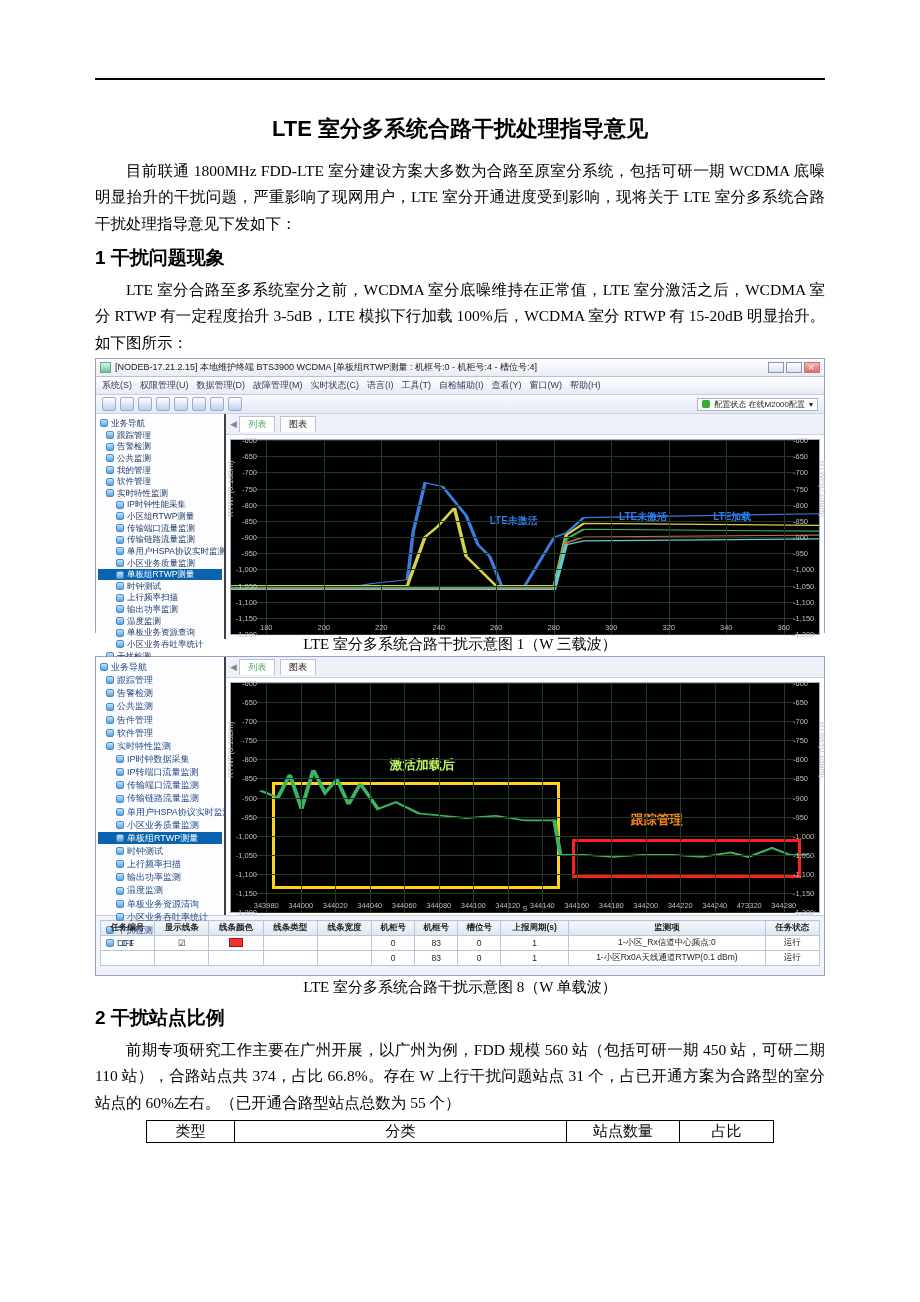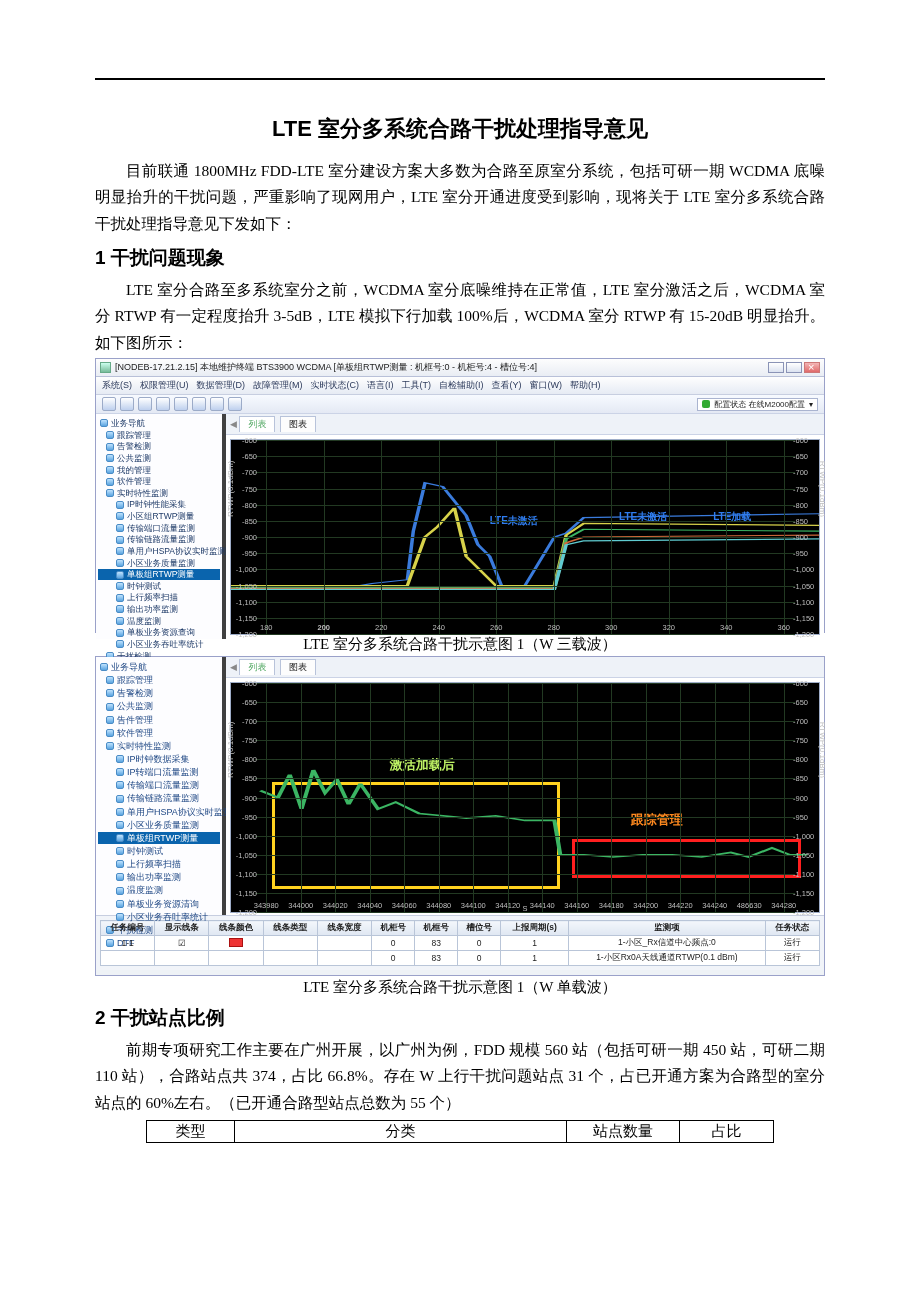--- a/index.html
+++ b/index.html
@@ -17,21 +17,21 @@
   .shot .titlebar { display: flex; align-items: center; padding: 2px 4px; font-size: 9px; background: linear-gradient(#fdfdfd,#e9edf4); border-bottom:1px solid #b8c0d8;}
   .shot .titlebar .spacer{flex:1}
   .winbtn{width:16px;height:11px;border:1px solid #8a93b6;margin-left:2px;background:linear-gradient(#fff,#dbe2f0);position:relative;}
   .winbtn.close{border-color:#c77;background:linear-gradient(#f3b5b5,#e06a6a);} .winbtn.close::after{content:"×";color:#fff;position:absolute;top:-2px;left:3px;font-size:11px;}
   .shot .menubar{padding:2px 6px;background:linear-gradient(#fefefe,#e6ebf4);border-bottom:1px solid #c7cee0;color:#2c3a5b;font-size:9px;}
   .menubar span{margin-right:8px;}
   .shot .toolbar{padding:2px 6px;background:linear-gradient(#f7faff,#e4e9f4);border-bottom:1px solid #cbd3e6;display:flex;align-items:center;gap:4px;}
   .toolbar .ico{width:14px;height:14px;border:1px solid #9cabc8;background:linear-gradient(#fff,#bed0ee);border-radius:2px;}
   .statusbox{margin-left:auto;font-size:8px;border:1px solid #aab4d0;background:#fff;padding:0 4px;display:flex;align-items:center;gap:4px;}
   .shot-body{display:flex;align-items:stretch;}
-  .tree{width:130px;border-right:4px solid #404040;background:#fdfdff;padding:4px 2px;font-size:8.5px;line-height:1.25;color:#1f3b68;max-height:100%;}
+  .tree{width:130px;border-right:2px solid #404040;background:#fdfdff;padding:4px 2px;font-size:8.5px;line-height:1.25;color:#1f3b68;max-height:100%;}
   .tree .item{white-space:nowrap;padding:0 2px;margin:0 0 1px 0;display:flex;align-items:center;gap:3px;}
   .tree .item.l1{padding-left:8px;}
   .tree .item.l2{padding-left:18px;}
   .tree .item.sel{background:#0a64ad;color:#fff;}
   .tree .dot{width:8px;height:8px;border-radius:2px;background:linear-gradient(#bfe3ff,#5aa4e0);flex:0 0 auto;border:1px solid #4a8cc6;}
   .graph-pane{flex:1;display:flex;flex-direction:column;background:#fff;}
   .tabrow{padding:2px 4px;border-bottom:1px solid #cbd3e6;font-size:9px;background:#eef2f8;}
   .tabrow .tab{display:inline-block;border:1px solid #b8c3da;padding:1px 8px;margin-right:2px;border-bottom:none;background:#fff;}
   .tabrow .tab.inactive{color:#5a6;white-space:nowrap}
   .tabrow .tab.active{background:#fdfdfd;}
@@ -244,21 +244,21 @@
             <span class="y-tick r" style="top: calc(83.3333% - 4px);">-1,100</span>
             <div class="grid-h" style="top: 91.6667%;"></div>
             <span class="y-tick" style="top: calc(91.6667% - 4px);">-1,150</span>
             <span class="y-tick r" style="top: calc(91.6667% - 4px);">-1,150</span>
             <div class="grid-h" style="top: 100%;"></div>
             <span class="y-tick" style="top: calc(100% - 4px);">-1,200</span>
             <span class="y-tick r" style="top: calc(100% - 4px);">-1,200</span>
             <div class="grid-v" style="left: 6%;"></div>
             <span class="x-tick" style="left: 6%;">180</span>
             <div class="grid-v" style="left: 15.7778%;"></div>
-            <span class="x-tick" style="left: 15.7778%; font-weight: bold;">200</span>
+            <span class="x-tick" style="left: 15.7778%;">200</span>
             <div class="grid-v" style="left: 25.5556%;"></div>
             <span class="x-tick" style="left: 25.5556%;">220</span>
             <div class="grid-v" style="left: 35.3333%;"></div>
             <span class="x-tick" style="left: 35.3333%;">240</span>
             <div class="grid-v" style="left: 45.1111%;"></div>
             <span class="x-tick" style="left: 45.1111%;">260</span>
             <div class="grid-v" style="left: 54.8889%;"></div>
             <span class="x-tick" style="left: 54.8889%;">280</span>
             <div class="grid-v" style="left: 64.6667%;"></div>
             <span class="x-tick" style="left: 64.6667%;">300</span>
@@ -444,21 +444,21 @@
             <span class="x-tick" style="left: 58.8%;">344160</span>
             <div class="grid-v" style="left: 64.6667%;"></div>
             <span class="x-tick" style="left: 64.6667%;">344180</span>
             <div class="grid-v" style="left: 70.5333%;"></div>
             <span class="x-tick" style="left: 70.5333%;">344200</span>
             <div class="grid-v" style="left: 76.4%;"></div>
             <span class="x-tick" style="left: 76.4%;">344220</span>
             <div class="grid-v" style="left: 82.2667%;"></div>
             <span class="x-tick" style="left: 82.2667%;">344240</span>
             <div class="grid-v" style="left: 88.1333%;"></div>
-            <span class="x-tick" style="left: 88.1333%;">486630</span>
+            <span class="x-tick" style="left: 88.1333%;">473320</span>
             <div class="grid-v" style="left: 94%;"></div>
             <span class="x-tick" style="left: 94%;">344280</span>
           </div>
       </div>
     </div>
     <div class="shot2-body-lower">
       <table class="tasktbl">
         <thead>
             <tr id="shot2-thead">
               <th>任务编号</th>
@@ -498,21 +498,21 @@
               <td>83</td>
               <td>0</td>
               <td>1</td>
               <td>1-小区Rx0A天线通道RTWP(0.1 dBm)</td>
               <td>运行</td>
             </tr>
           </tbody>
       </table>
     </div>
   </div>
-  <div class="caption">LTE 室分多系统合路干扰示意图 1（W 单载波）</div>
+  <div class="caption">LTE 室分多系统合路干扰示意图 8（W 单载波）</div>
 
   <h2><span class="han">2 干扰站点比例</span></h2>
   <p class="body">前期专项研究工作主要在广州开展，以广州为例，FDD 规模 560 站（包括可研一期 450 站，可研二期 110 站），合路站点共 374，占比 66.8%。存在 W 上行干扰问题站点 31 个，占已开通方案为合路型的室分站点的 60%左右。（已开通合路型站点总数为 55 个）</p>
 
   <table class="doc-tbl">
     <tbody>
         <tr>
       <th style="width:14%">类型</th>
       <th style="width:53%">分类</th>
       <th style="width:18%">站点数量</th>

